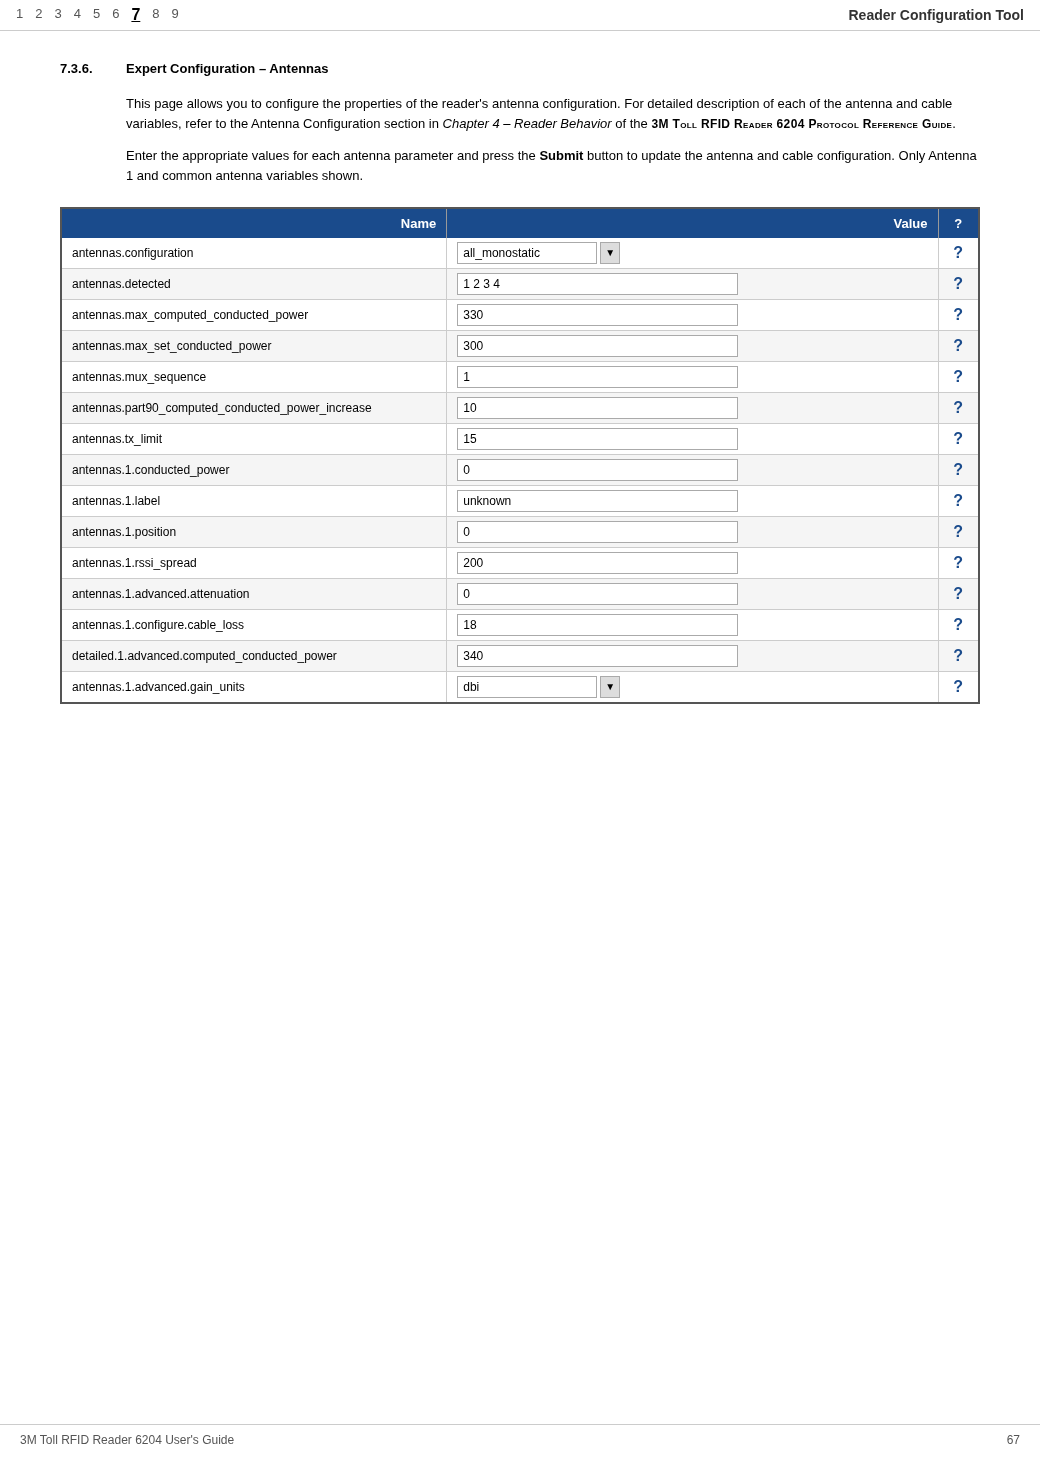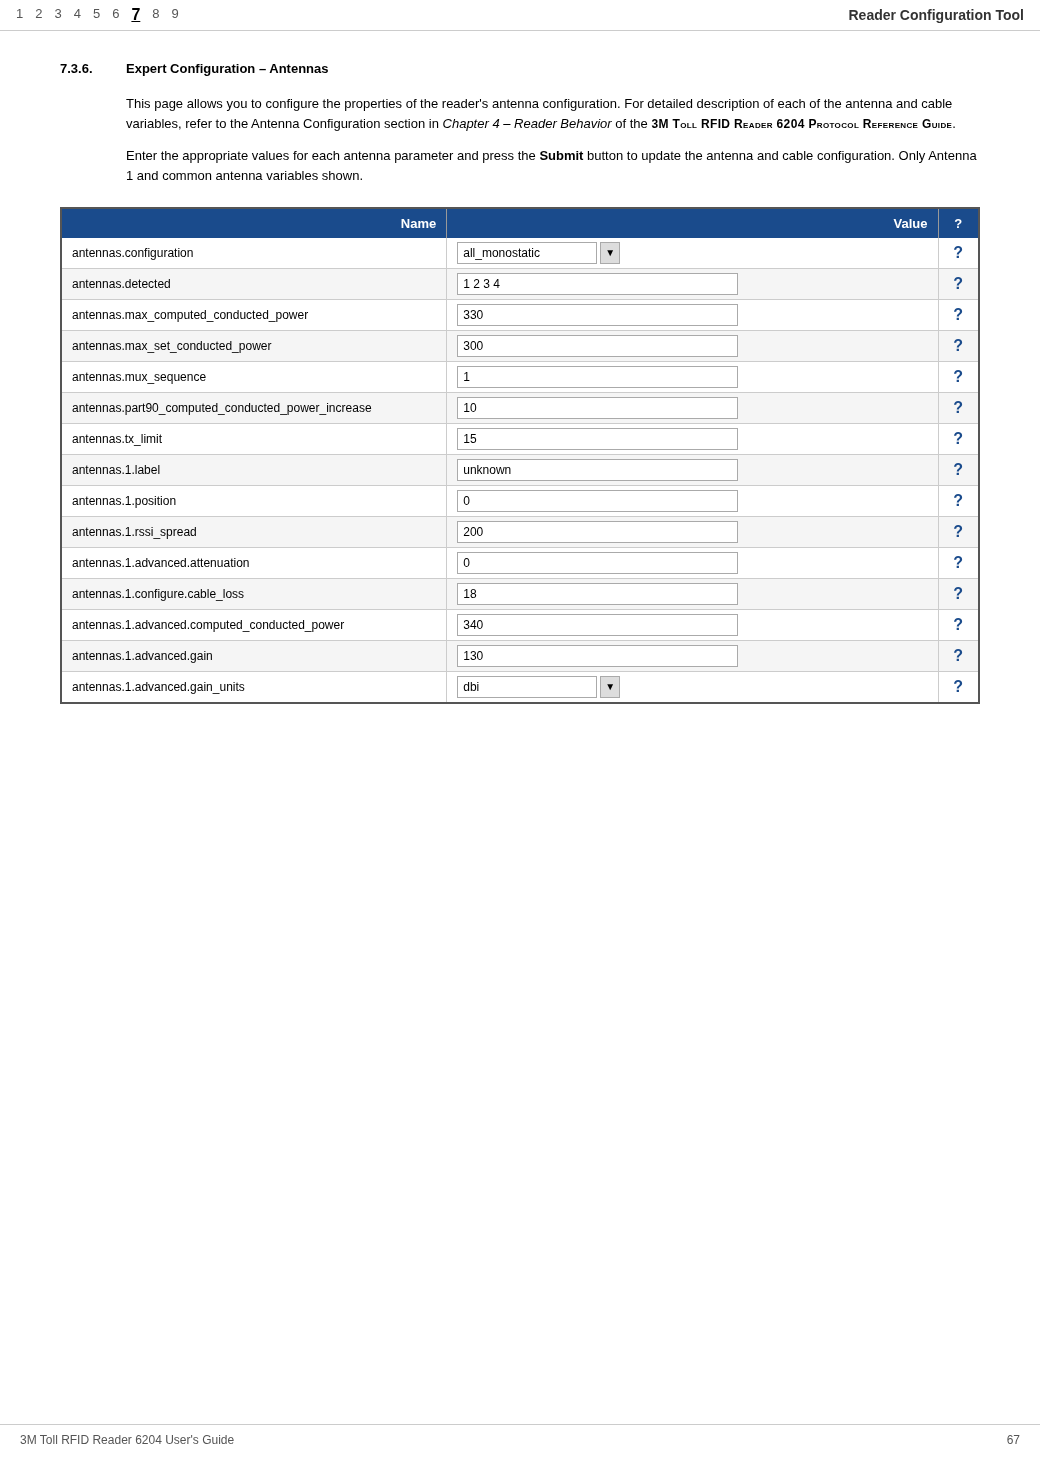--- a/index.html
+++ b/index.html
@@ -262,20 +262,25 @@
             <td>antennas.part90_computed_conducted_power_increase</td>
             <td><input type="text" class="field-input wide" value="10" style=""></td>
             <td>?</td>
           </tr>
           <tr>
             <td>antennas.tx_limit</td>
             <td><input type="text" class="field-input wide" value="15" style=""></td>
             <td>?</td>
           </tr>
           <tr>
+            <td>antennas.1.conducted_power</td>
+            <td><input type="text" class="field-input wide" value="0" style=""></td>
+            <td>?</td>
+          </tr>
+          <tr>
             <td>antennas.1.label</td>
             <td><input type="text" class="field-input wide" value="unknown" style=""></td>
             <td>?</td>
           </tr>
           <tr>
             <td>antennas.1.position</td>
             <td><input type="text" class="field-input wide" value="0" style=""></td>
             <td>?</td>
           </tr>
           <tr>
@@ -287,27 +292,22 @@
             <td>antennas.1.advanced.attenuation</td>
             <td><input type="text" class="field-input wide" value="0" style=""></td>
             <td>?</td>
           </tr>
           <tr>
             <td>antennas.1.configure.cable_loss</td>
             <td><input type="text" class="field-input wide" value="18" style=""></td>
             <td>?</td>
           </tr>
           <tr>
-            <td>antennas.1.advanced.computed_conducted_power</td>
+            <td>detailed.1.advanced.computed_conducted_power</td>
             <td><input type="text" class="field-input wide" value="340" style=""></td>
-            <td>?</td>
-          </tr>
-          <tr>
-            <td>antennas.1.advanced.gain</td>
-            <td><input type="text" class="field-input wide" value="130" style=""></td>
             <td>?</td>
           </tr>
           <tr>
             <td>antennas.1.advanced.gain_units</td>
             <td>
               <div class="field-select-wrap">
                 <input type="text" class="field-input" value="dbi" style="">
                 <div class="dropdown-btn">▼</div>
               </div>
             </td>

